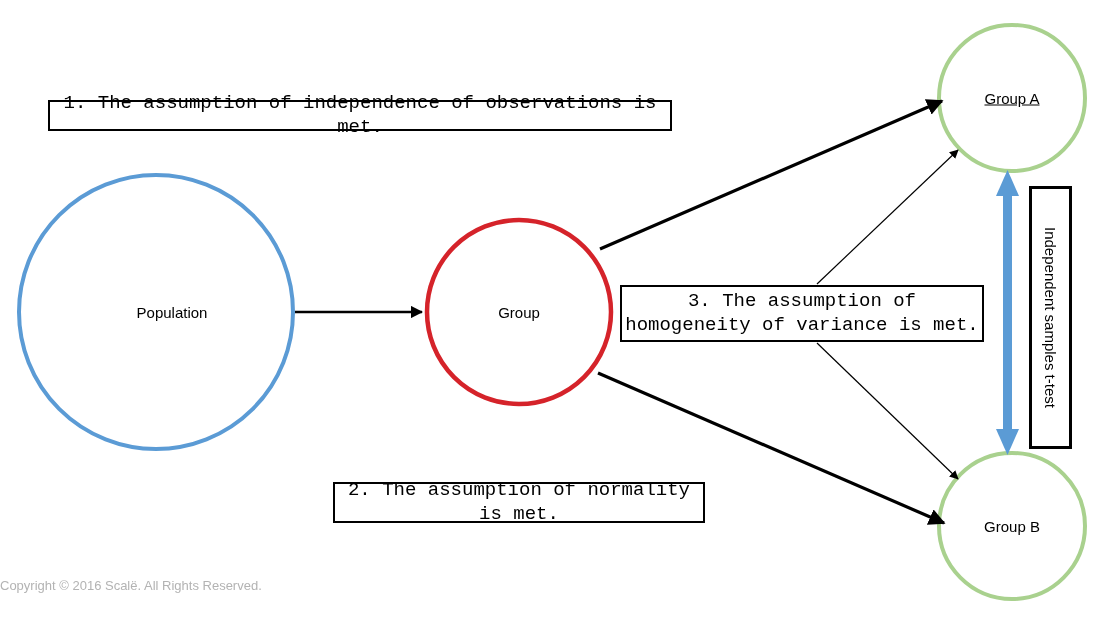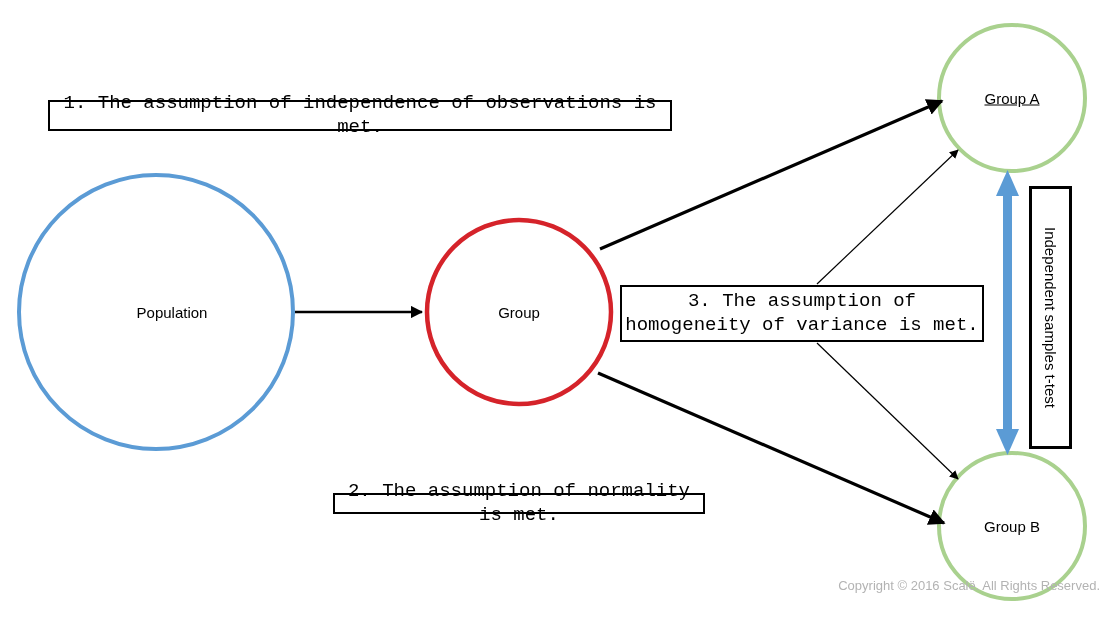--- a/index.html
+++ b/index.html
@@ -46,21 +46,21 @@
     font-family: Liberation Mono, monospace;
     display: flex;
     align-items: center;
     justify-content: center;
     text-align: center;
     line-height: 1.25;
     padding: 0 2px;
   }
 
   #callout-independence { left: 48px;  top: 100px; width: 624px; height: 31px; }
-  #callout-normality    { left: 333px; top: 493px; width: 372px; height: 21px; }
+  #callout-normality    { left: 333px; top: 482px; width: 372px; height: 41px; }
   #callout-homogeneity  { left: 620px; top: 285px; width: 364px; height: 57px; }
 
   
   #ttest-box {
     position: absolute;
     left: 1029px;
     top: 186px;
     width: 43px;
     height: 263px;
     box-sizing: border-box;
@@ -80,21 +80,21 @@
     transform: rotate(0deg);
     letter-spacing: 0px;
   }
 
   
   #footer-copyright {
     position: absolute;
     left: 0;
     top: 578px;
     width: 1100px;
-    text-align: right;
+    text-align: left;
     color: #b3b3b3;
     font-size: 13px;
     font-family: "Liberation Sans", sans-serif;
   }
 </style>
 </head>
 <body>
 
 <div id="canvas">
 

